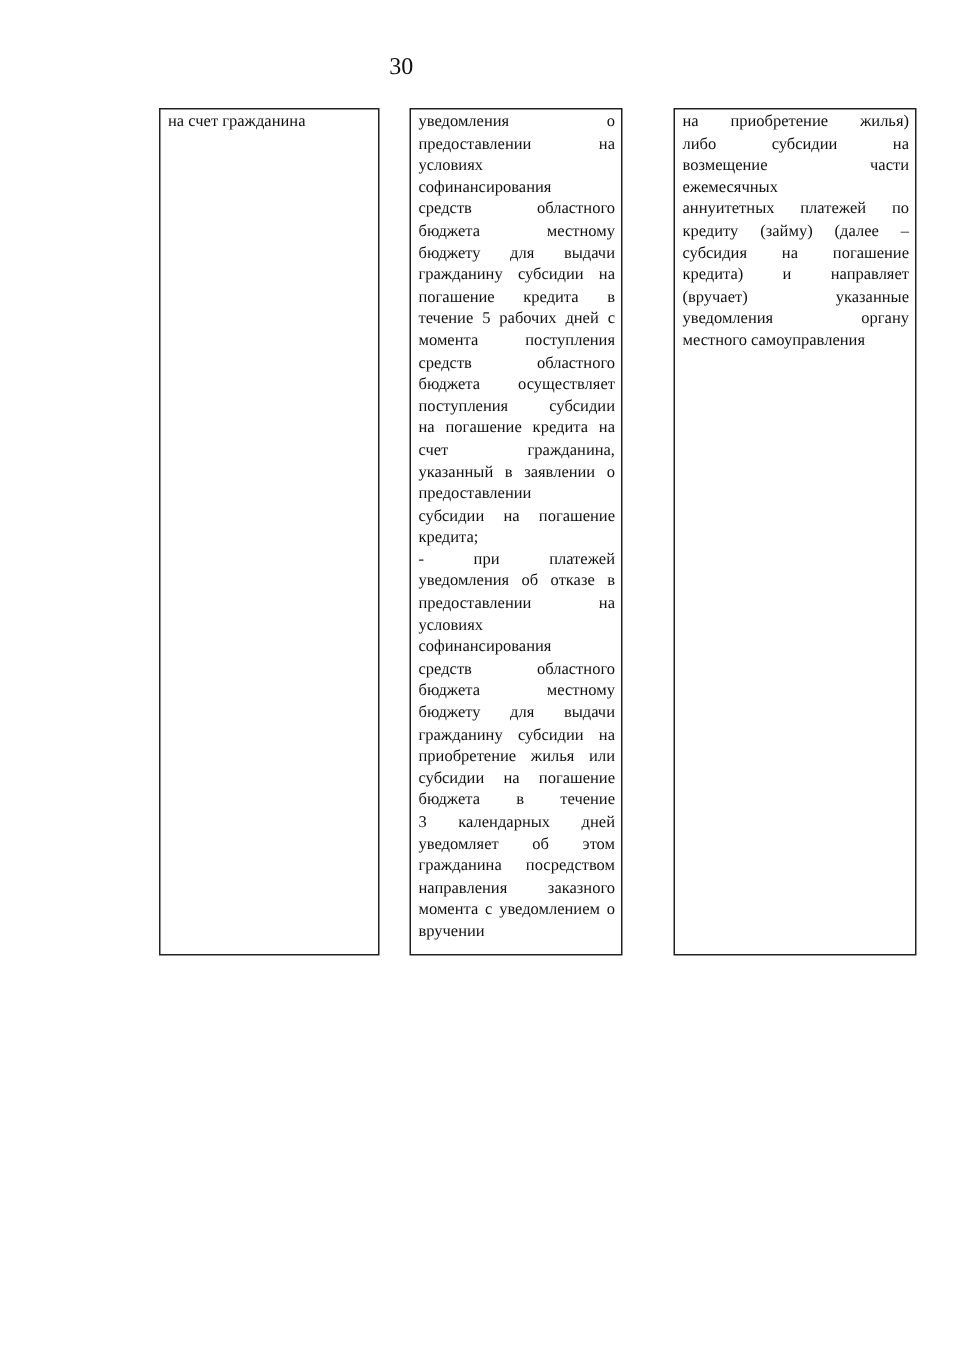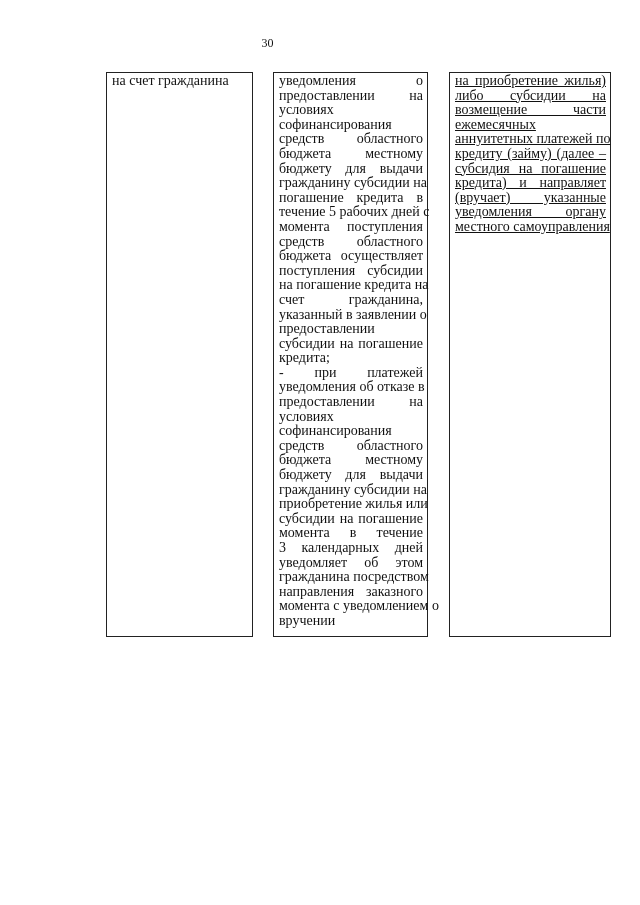--- a/index.html
+++ b/index.html
@@ -14,38 +14,38 @@
       overflow: hidden;
       font-family: "Liberation Serif", "DejaVu Serif", serif;
       color: #111111;
     }
     .page-number {
       position: absolute;
       top: 36px;
       left: 0;
       width: 535px;
       text-align: center;
-      font-size: 12px;
+      font-size: 16px;
       letter-spacing: 0px;
     }
     .cell {
       position: absolute;
       top: 72px;
       height: 565px;
       border: 1.3px solid #222222;
       box-sizing: border-box;
       padding: 1px 4px 0 5px;
-      font-size: 14px;
+      font-size: 11px;
       line-height: 14.6px;
       text-align: justify;
       text-align-last: auto;
     }
     .cell-1 { left: 106px; width: 147px; }
-    .cell-2 { left: 273px; width: 155px; }
-    .cell-3 { left: 449px; width: 162px; text-decoration: underline; }
+    .cell-2 { left: 273px; width: 142px; }
+    .cell-3 { left: 449px; width: 162px; }
     .line {
       display: block;
       white-space: nowrap;
       text-align: justify;
       text-align-last: justify;
       height: 14.6px;
     }
     .line.last {
       text-align-last: left;
     }
@@ -83,21 +83,21 @@
     <span class="line">уведомления об отказе в</span>
     <span class="line">предоставлении на</span>
     <span class="line last">условиях</span>
     <span class="line last">софинансирования</span>
     <span class="line">средств областного</span>
     <span class="line">бюджета местному</span>
     <span class="line">бюджету для выдачи</span>
     <span class="line">гражданину субсидии на</span>
     <span class="line">приобретение жилья или</span>
     <span class="line">субсидии на погашение</span>
-    <span class="line">момента в течение</span>
+    <span class="line">бюджета в течение</span>
     <span class="line">3 календарных дней</span>
     <span class="line">уведомляет об этом</span>
     <span class="line">гражданина посредством</span>
     <span class="line">направления заказного</span>
     <span class="line">момента с уведомлением о</span>
     <span class="line last">вручении</span>
   </div>
 <div class="cell cell-3">
     <span class="line">на приобретение жилья)</span>
     <span class="line">либо субсидии на</span>

